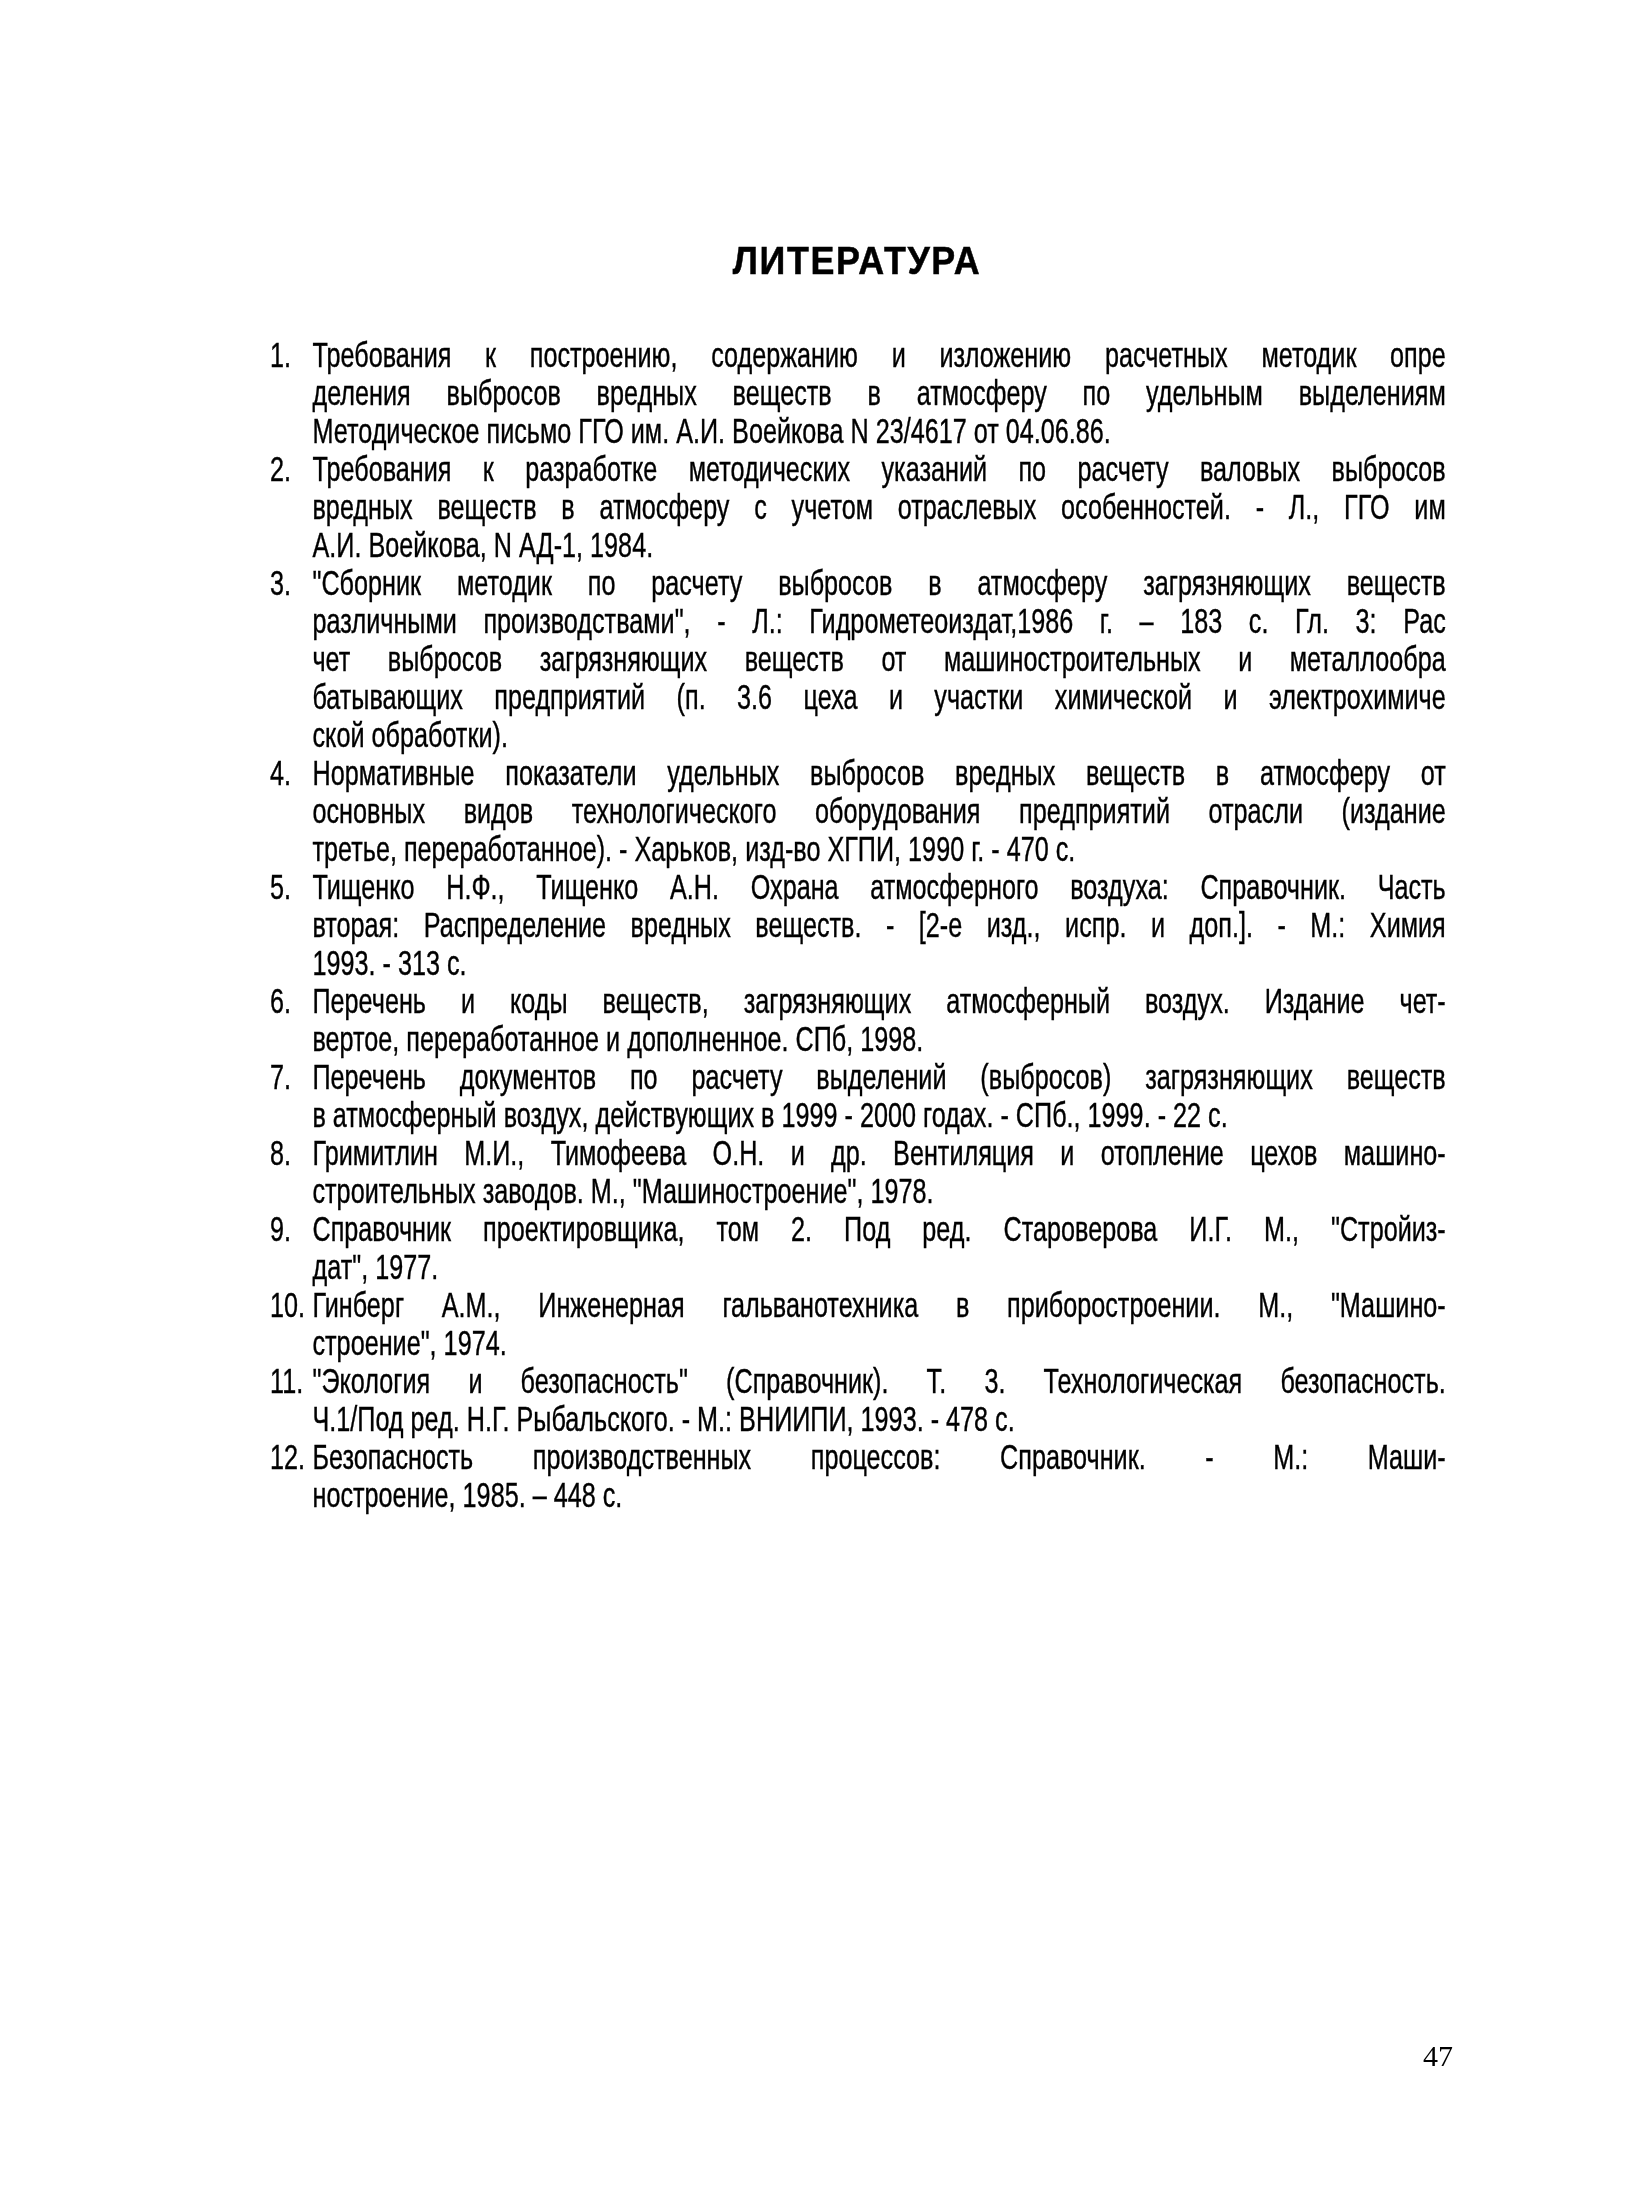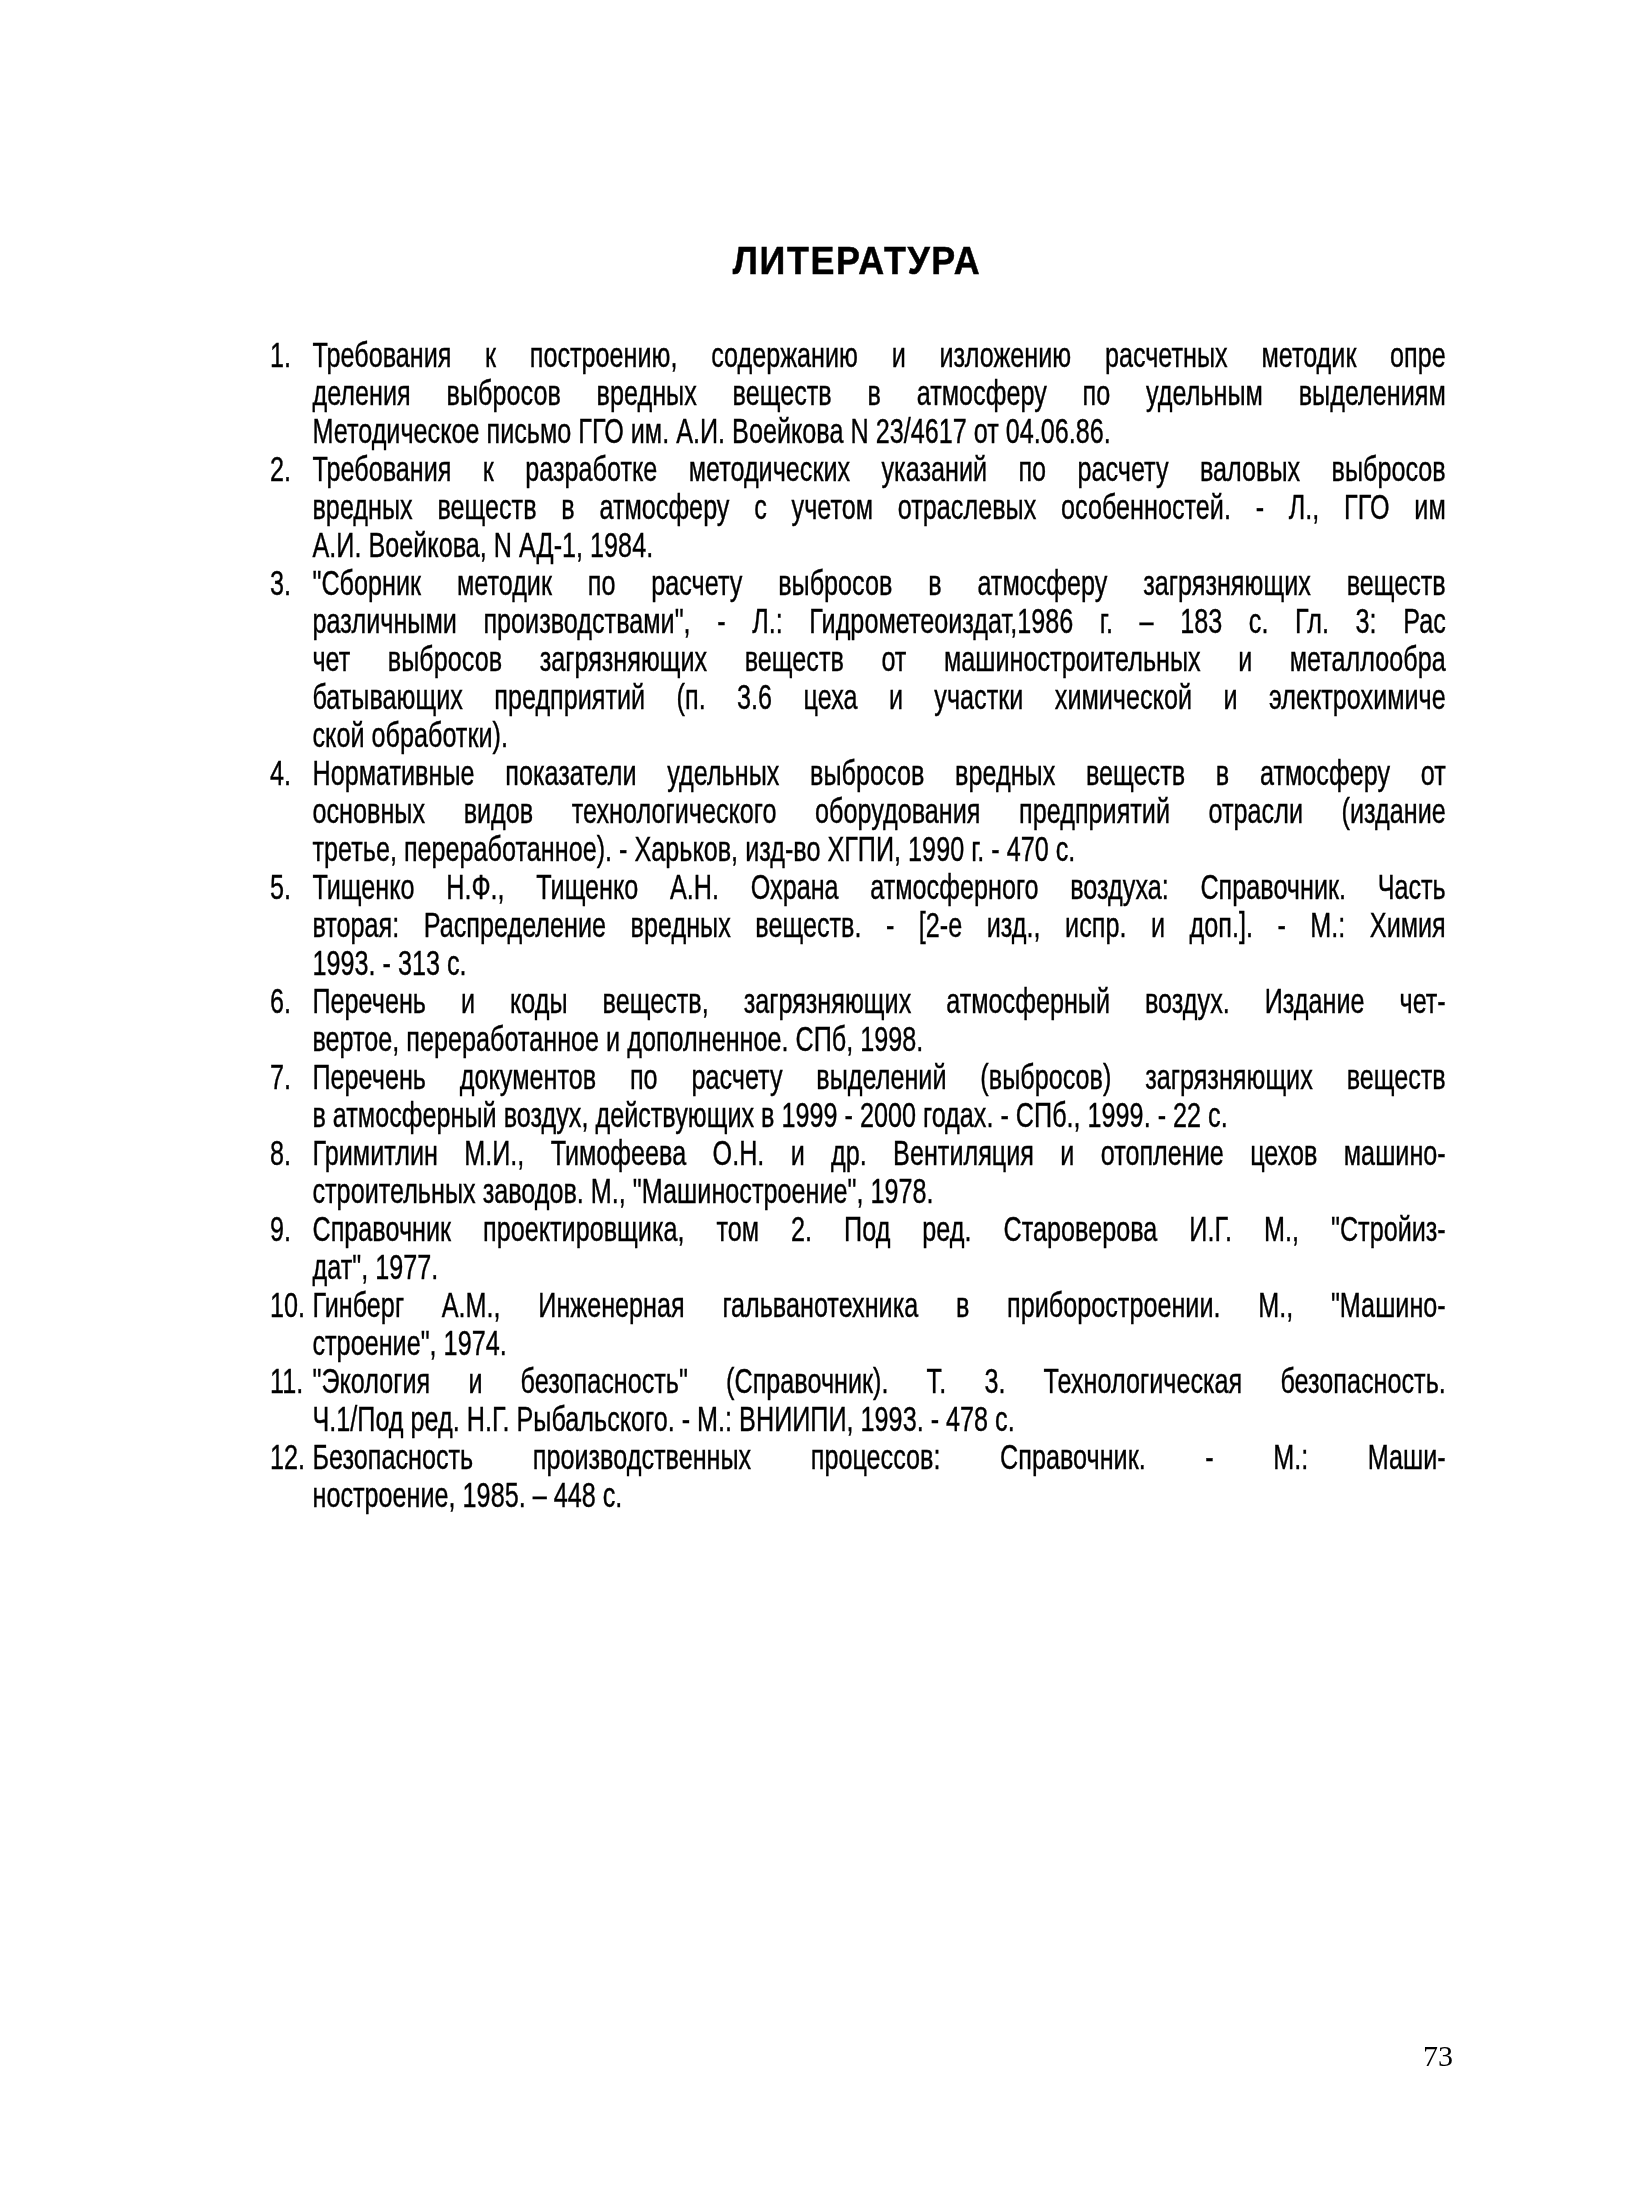--- a/index.html
+++ b/index.html
@@ -186,14 +186,14 @@
   <li class="ref">
     <span class="num">12.</span>
     <div class="lines">
           <div class="line">Безопасность производственных процессов: Справочник. - М.: Маши-</div>
           <div class="line last">ностроение, 1985. – 448 с.</div>
         </div>
   </li>
 </ol>
 </div>
 
-<div class="page-num">73</div>
+<div class="page-num">47</div>
 
 
 </body></html>

